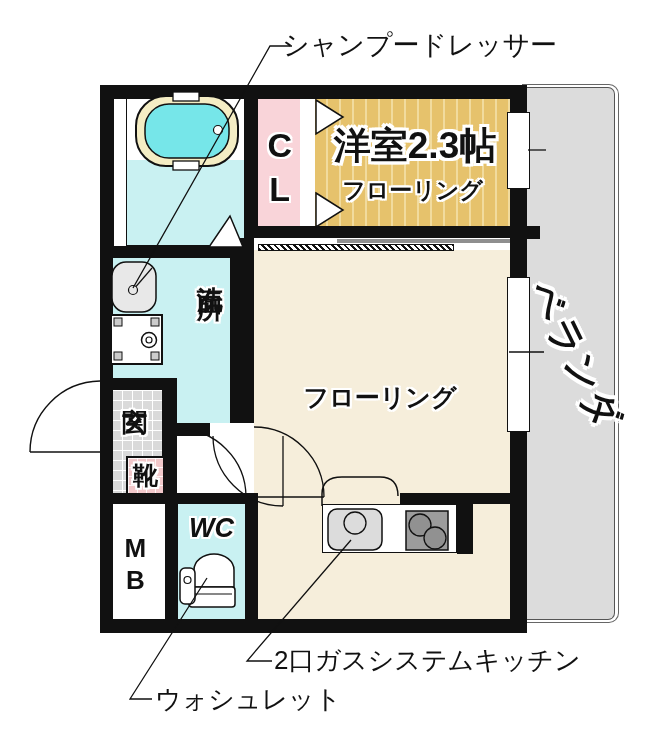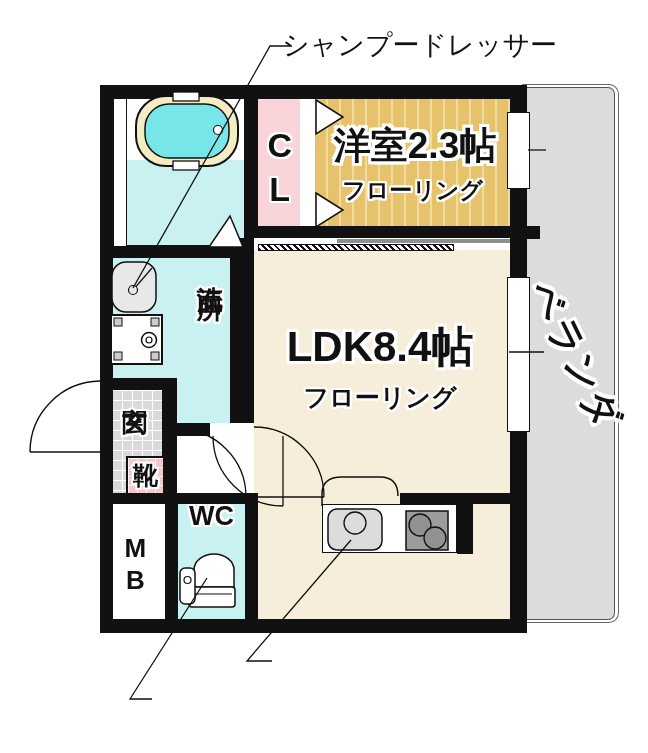--- a/index.html
+++ b/index.html
@@ -164,26 +164,27 @@
   </svg>
 
 
   <div class="abs lbl outlined vert" style="left:196px;top:266px;font-size:26px;">洗面所</div>
 
   <div class="abs lbl outlined vert" style="left:261px;top:126px;font-size:34px;letter-spacing:6px;">CL</div>
 
   <div class="abs lbl outlined-big center" style="left:315px;top:122px;width:200px;height:48px;font-size:37px;">洋室2.3帖</div>
   <div class="abs lbl outlined center" style="left:315px;top:176px;width:195px;height:28px;font-size:23px;">フローリング</div>
 
-  <div class="abs lbl outlined-big center" style="left:268px;top:322px;width:224px;height:50px;font-size:42px;font-weight:600;">LDK8.4帖</div>
   <div class="abs lbl outlined center" style="left:268px;top:382px;width:224px;height:30px;font-size:25px;">フローリング</div>
 
   <div class="abs lbl outlined vert" style="left:122px;top:388px;font-size:25px;letter-spacing:2px;">玄関</div>
 
   <div class="abs lbl outlined center" style="left:126px;top:458px;width:39px;height:35px;font-size:25px;">靴</div>
 
-  <div class="abs lbl outlined center" style="left:178px;top:500px;width:67px;height:32px;font-size:27px;">WC</div>
+  <div class="abs lbl outlined center" style="left:178px;top:512px;width:67px;height:32px;font-size:27px;font-style:italic;">WC</div>
 
   <div class="abs lbl outlined vert" style="left:121px;top:533px;font-size:26px;letter-spacing:2px;">MB</div>
 
   <div class="abs lbl" style="left:282px;top:31px;font-size:27px;">シャンプードレッサー</div>
+  <div class="abs lbl" style="left:274px;top:647px;font-size:26px;">2口ガスシステムキッチン</div>
+  <div class="abs lbl" style="left:155px;top:686px;font-size:26px;">ウォシュレット</div>
 
 </div>
 
 </body></html>

